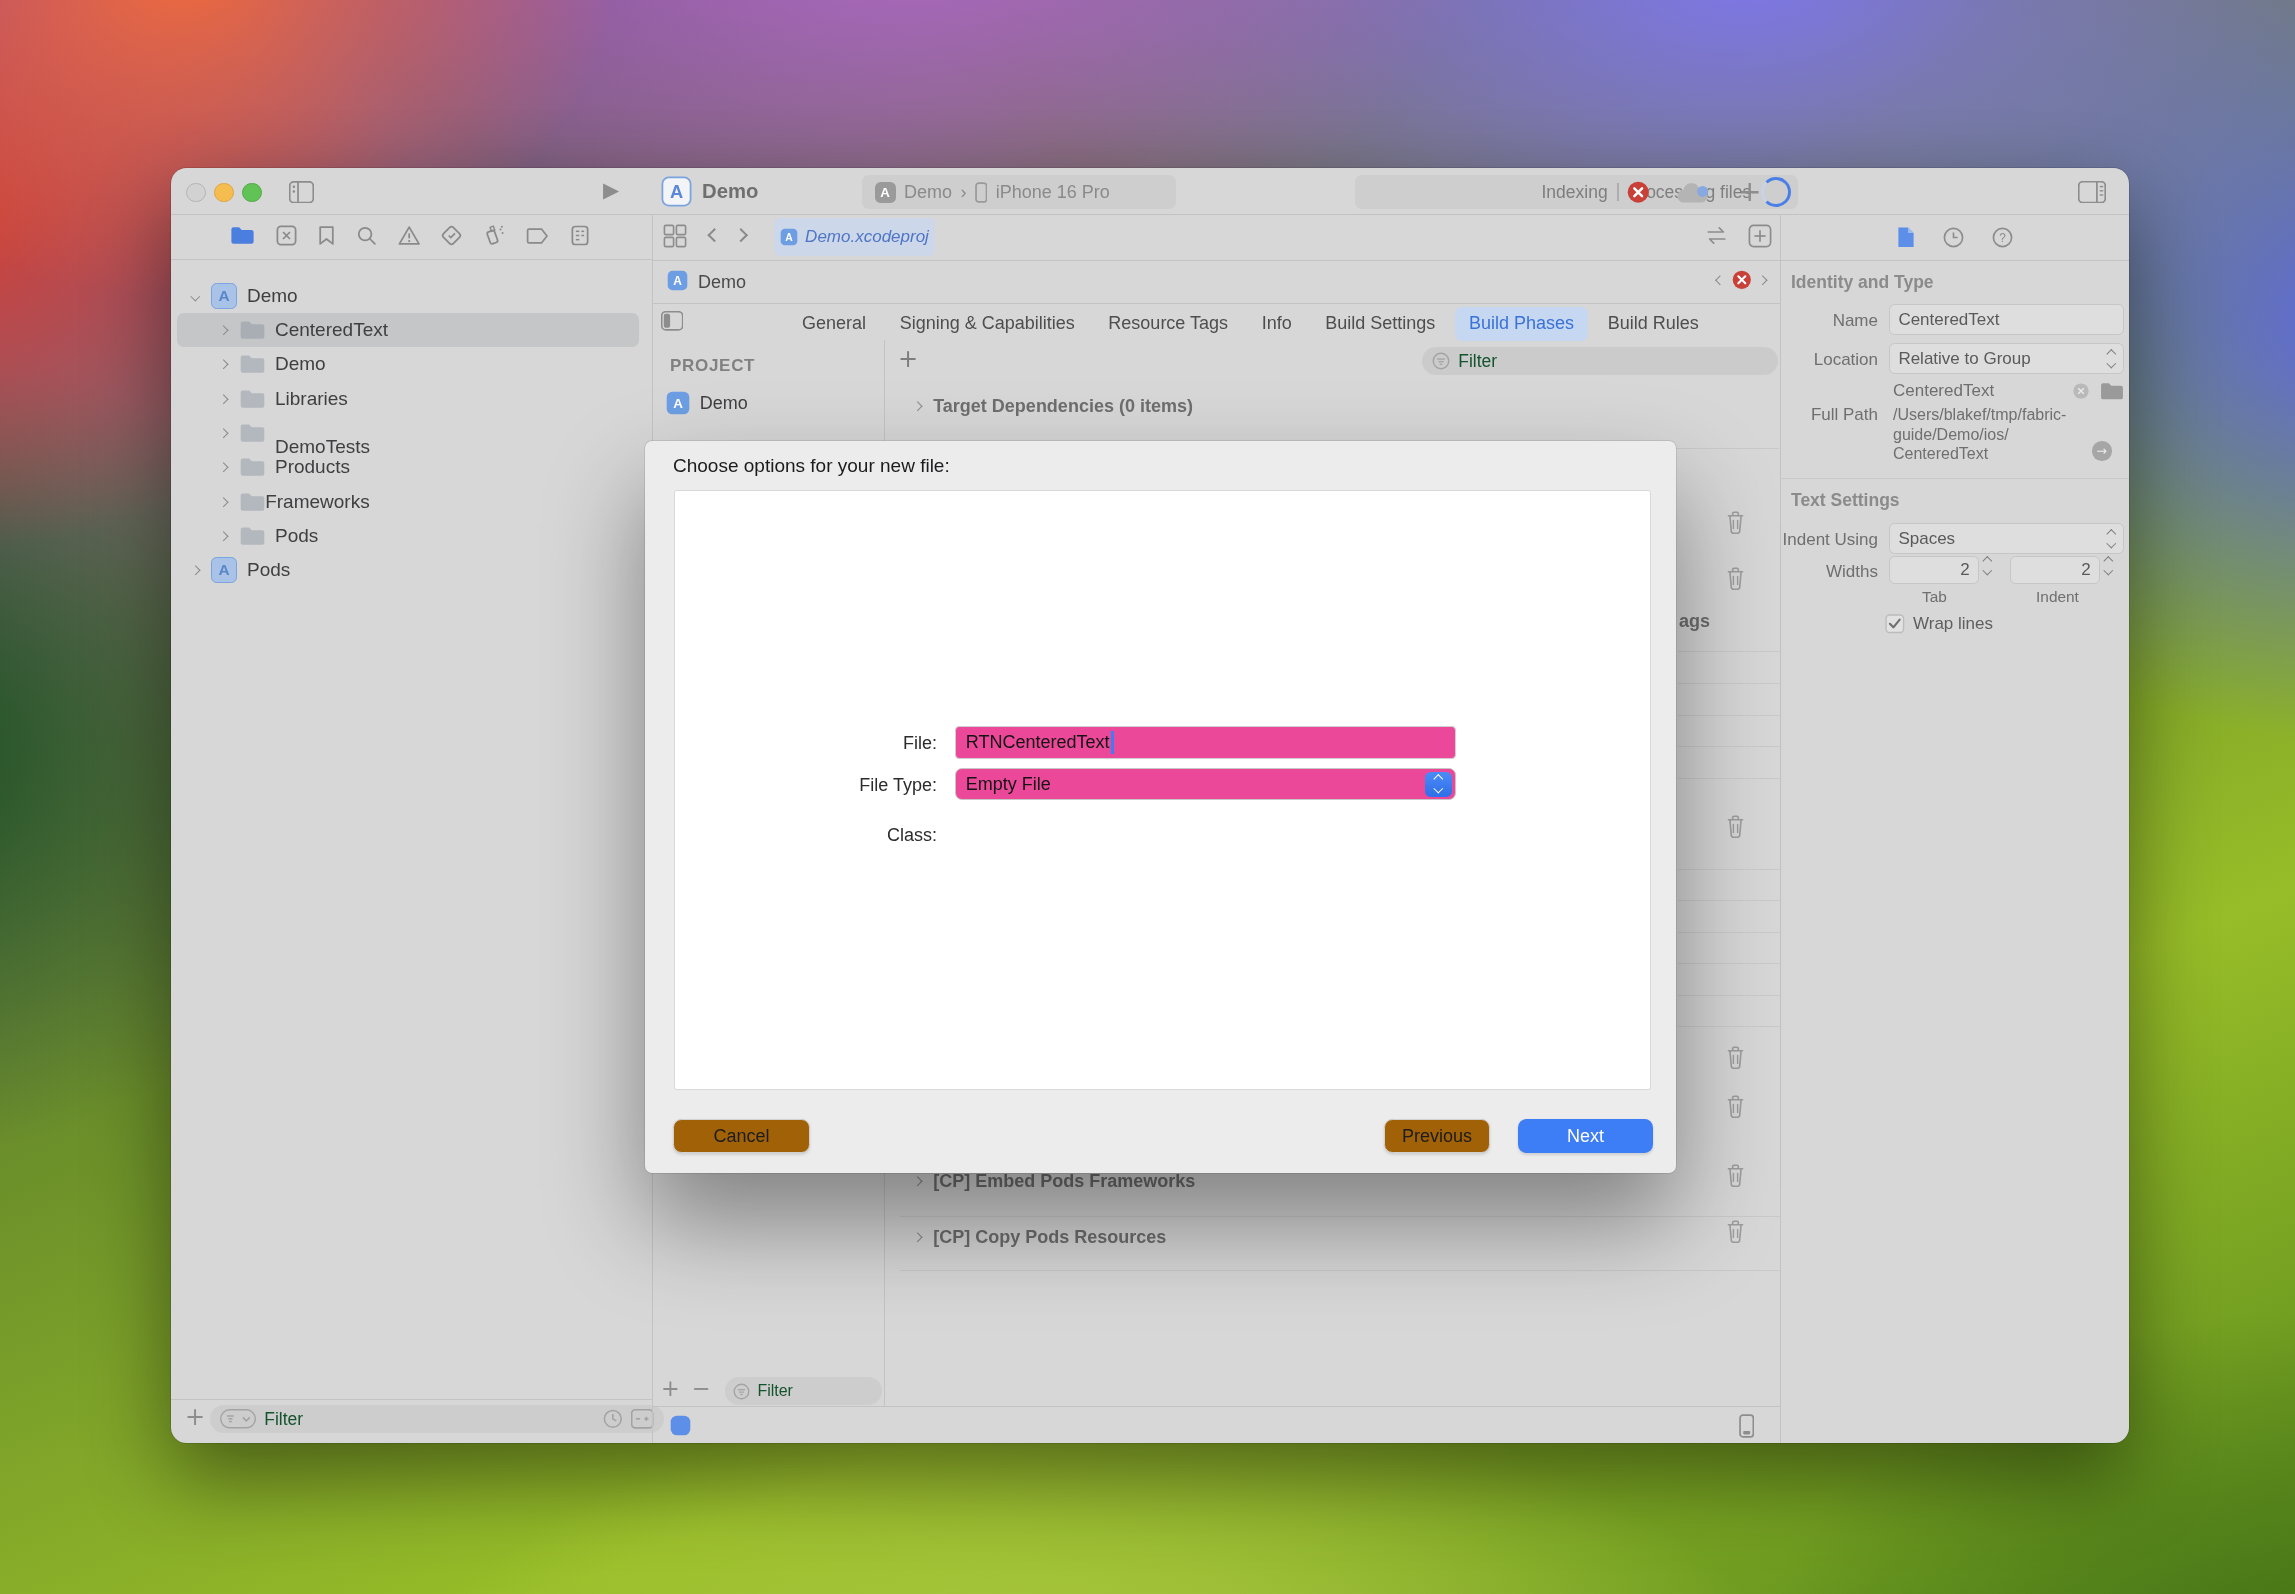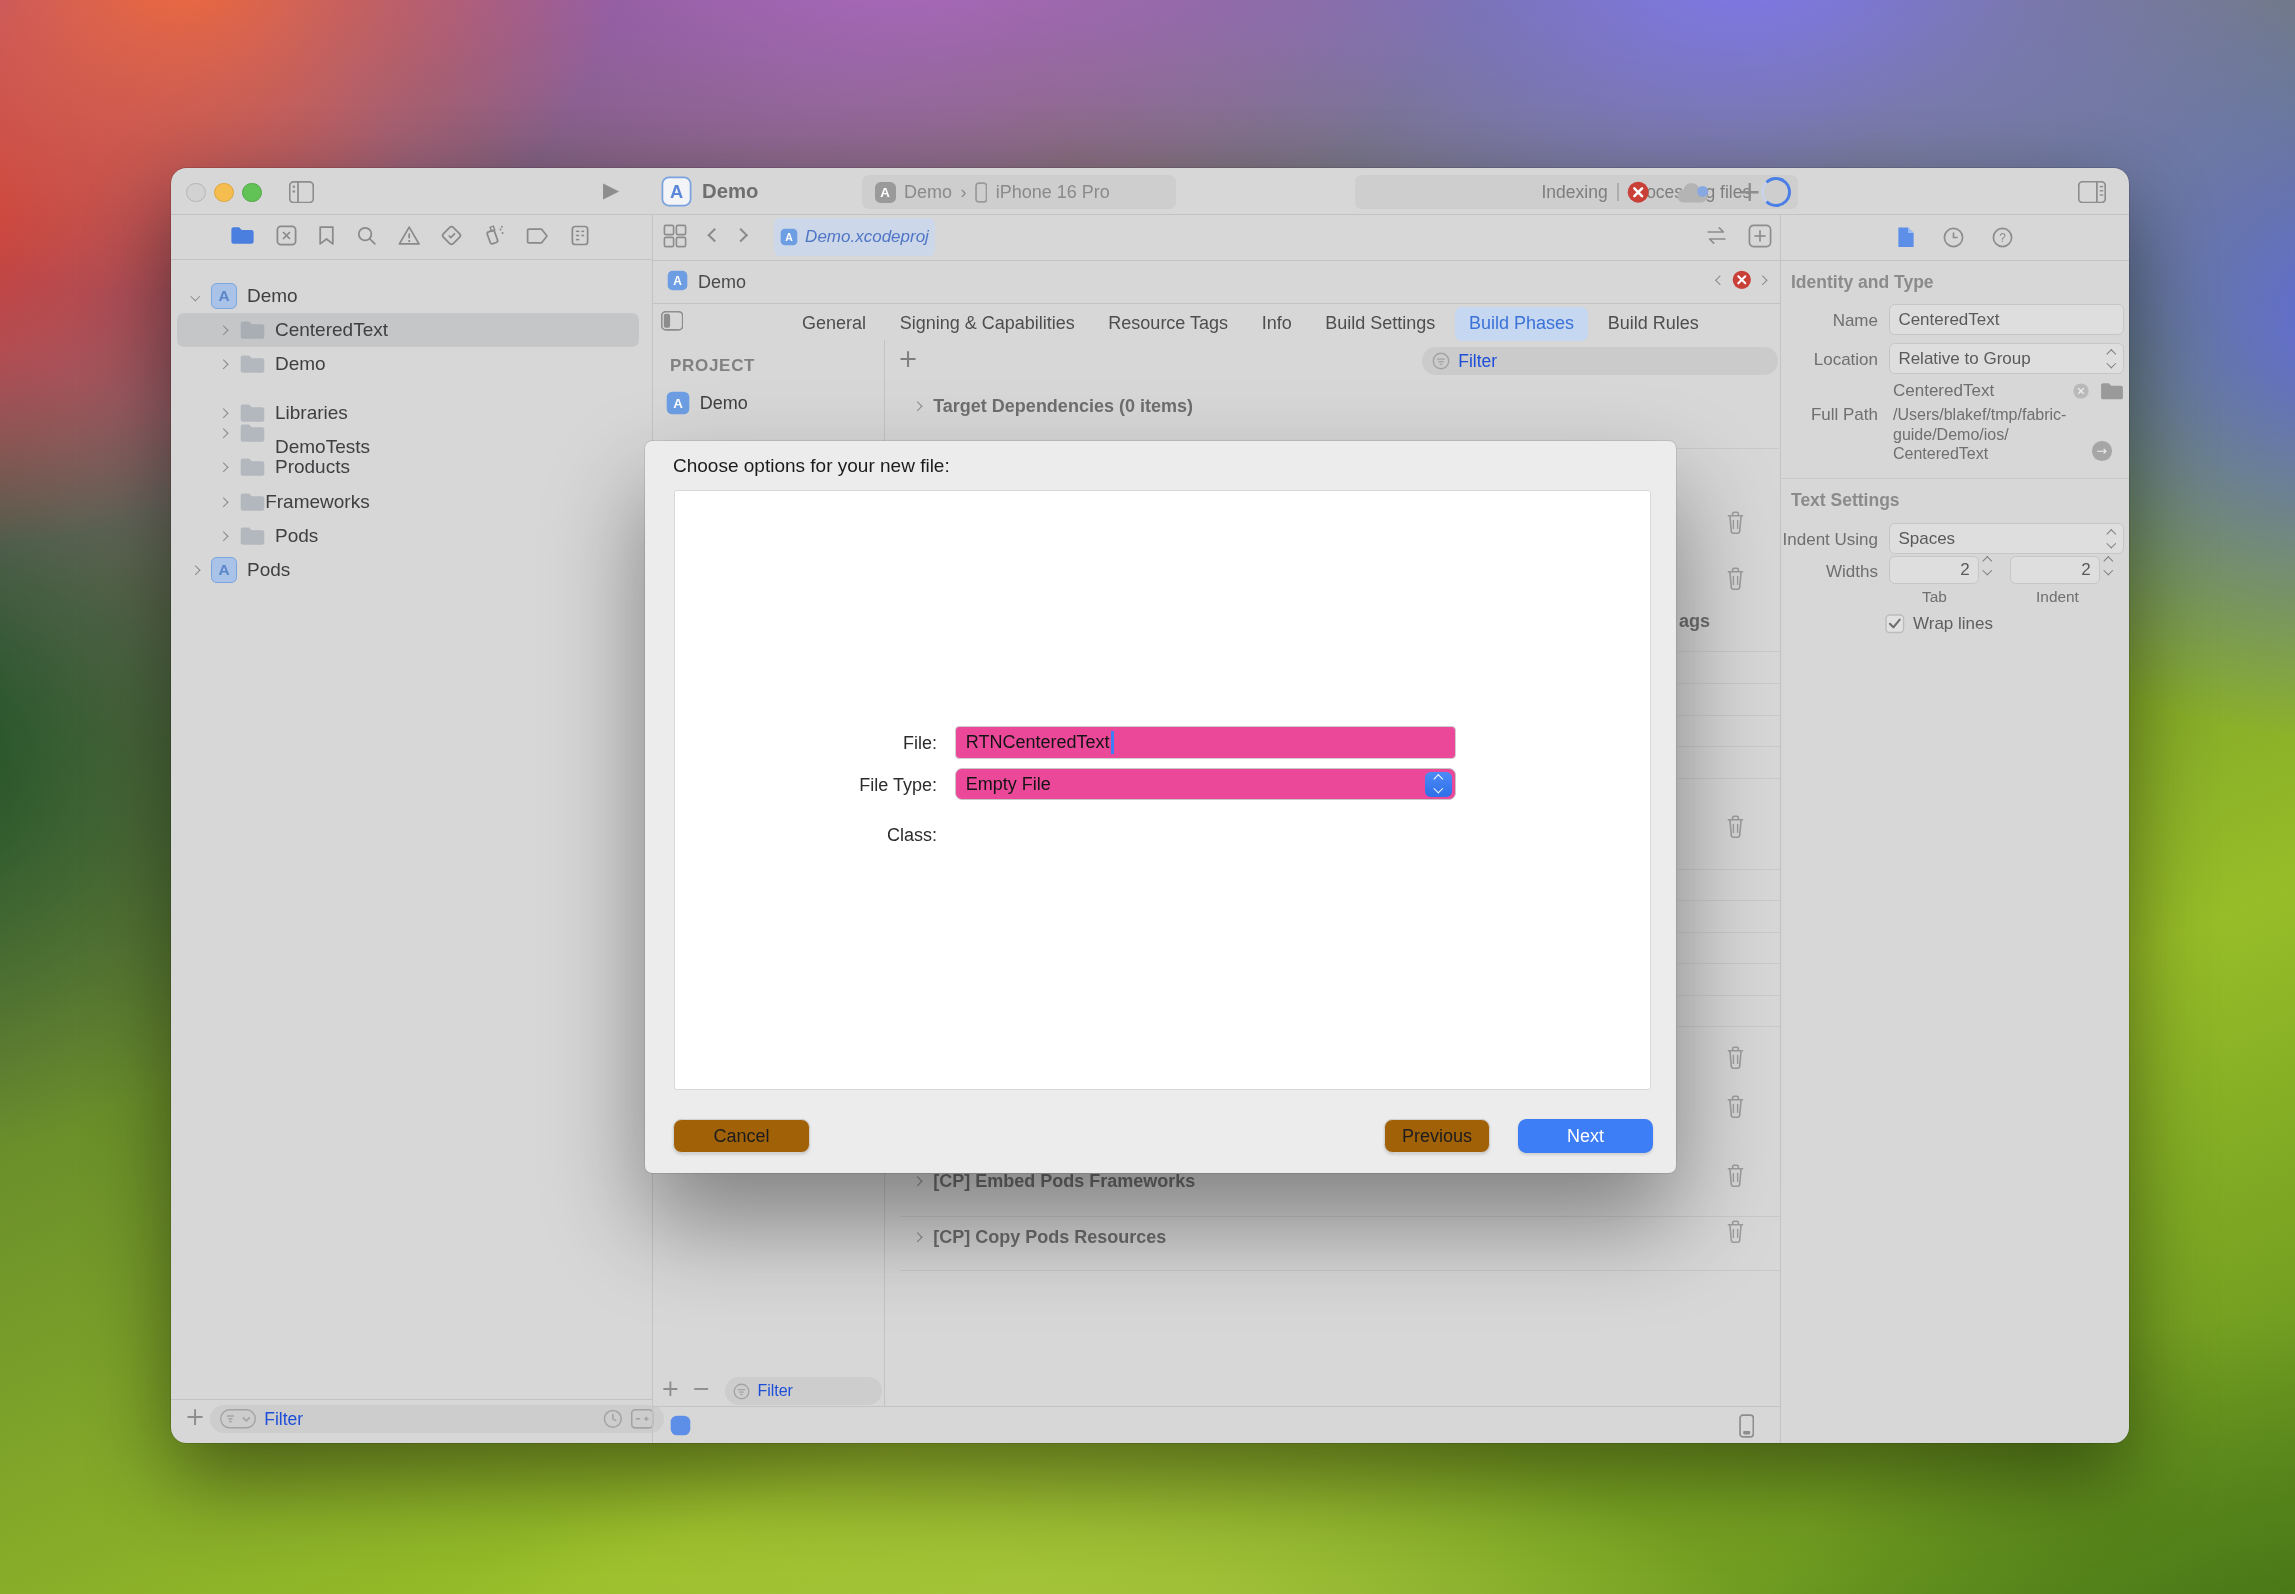--- a/index.html
+++ b/index.html
@@ -41,21 +41,21 @@
   .spinner{width:24px;height:24px;border-radius:50%;border:3.5px solid #c9d2e6;border-top-color:#4a7fe8;
     border-right-color:#4a7fe8;border-bottom-color:#4a7fe8;}
   
   .navstrip{position:absolute;left:59px;top:53px;width:359px;height:31px;display:flex;justify-content:space-between;align-items:center;}
   .trow{position:absolute;left:5.6px;width:462px;height:34px;display:flex;align-items:center;border-radius:7px;}
   .trow.sel{background:#c5c6c8;}
   .tlabel{font-size:19px;color:#3f3f41;}
   .ficon svg{display:block;}
   .appbadge{width:24px;height:24px;border-radius:5.6px;background:#a8c2e8;border:1.4px solid #7ba4de;
     color:#5a85c8;font-weight:bold;font-size:15.4px;display:flex;align-items:center;justify-content:center;}
-  .filterbar{position:absolute;height:28px;background:#cdcdcd;border-radius:14px;display:flex;align-items:center;color:#1d4ed8;font-size:17.5px;}
+  .filterbar{position:absolute;height:28px;background:#cdcdcd;border-radius:14px;display:flex;align-items:center;color:#14532d;font-size:17.5px;}
   
   .xtab{position:absolute;left:603px;top:50px;width:161px;height:38px;background:#ccd7e9;border-radius:6.3px;
     display:flex;align-items:center;justify-content:center;gap:7px;}
   .xtab span{font-size:17px;font-style:italic;color:#4f76c6;}
   .crumbtxt{font-size:18px;color:#4a4a4a;}
   .seg{font-size:18px;color:#4e4e4e;padding:6.3px 14px;border-radius:7px;white-space:nowrap;}
   .seg.active{background:#c6d7f1;color:#3a72d8;}
   .prjhdr{font-size:17px;font-weight:bold;color:#818181;letter-spacing:0.7px;}
   .bprow{font-size:18px;font-weight:bold;color:#6e6e6e;}
   .trash{opacity:.75;}
@@ -216,21 +216,21 @@
     </div>
     <div class="trow" style="top:179px;">
       <span class="chev r sm" style="margin-left:43px;"></span>
       <span class="ficon" style="margin-left:14px;">
           <svg width="25" height="19.6" viewBox="0 0 36 28">
             <path d="M1 5 a3 3 0 0 1 3-3 h9 l4 4 h15 a3 3 0 0 1 3 3 v15 a3 3 0 0 1-3 3 H4 a3 3 0 0 1-3-3 z" fill="#b3b8bf"></path>
           </svg>
         </span>
       <span class="tlabel" style="margin-left:9.8px;">Demo</span>
     </div>
-    <div class="trow" style="top:228px;">
+    <div class="trow" style="top:214px;">
       <span class="chev r sm" style="margin-left:43px;"></span>
       <span class="ficon" style="margin-left:14px;">
           <svg width="25" height="19.6" viewBox="0 0 36 28">
             <path d="M1 5 a3 3 0 0 1 3-3 h9 l4 4 h15 a3 3 0 0 1 3 3 v15 a3 3 0 0 1-3 3 H4 a3 3 0 0 1-3-3 z" fill="#b3b8bf"></path>
           </svg>
         </span>
       <span class="tlabel" style="margin-left:9.8px;">Libraries</span>
     </div>
     <div class="trow" style="top:248px;">
       <span class="chev r sm" style="margin-left:43px;"></span>

